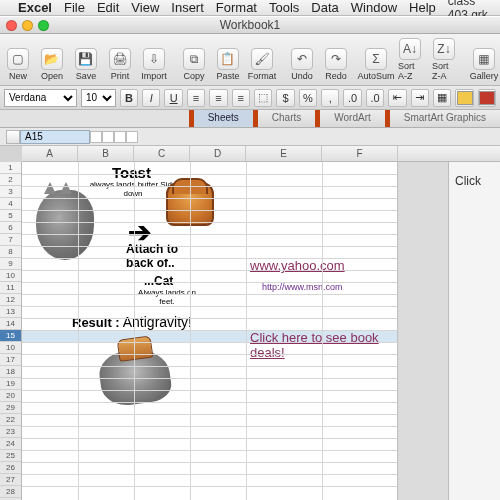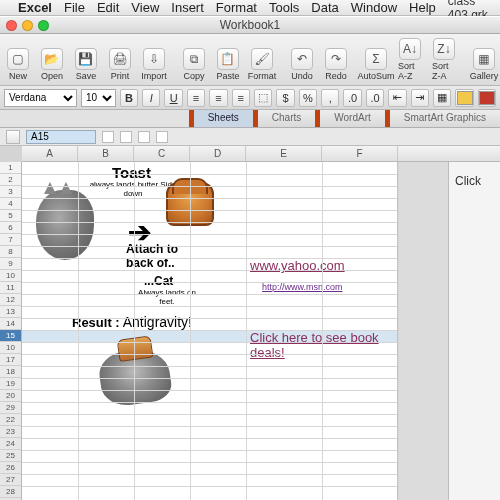--- a/index.html
+++ b/index.html
@@ -29,21 +29,21 @@
   .fbtn { width:20px; height:18px; border:1px solid #bcbcbc; background:linear-gradient(#fff,#e6e6e6); display:flex; align-items:center; justify-content:center; font-size:11px; color:#333; border-radius:2px; }
   .fbtn.bold{font-weight:bold;} .fbtn.ital{font-style:italic;} .fbtn.ul{text-decoration:underline;}
   .swatch { width:16px; height:14px; border:1px solid #999; }
 
   
   .view-tabs { background:#e2e2e2; border-bottom:1px solid #b0b0b0; display:flex; justify-content:flex-end; height:18px; }
   .view-tabs .vtab { font-size:10px; color:#666; padding:2px 14px; border-left:5px solid #c2410c; background:linear-gradient(#ededed,#d9d9d9); }
   .view-tabs .vtab.active { background:#c9d6e6; color:#223; }
 
   
-  .name-row { height:18px; background:#e8e8e8; border-bottom:1px solid #bcbcbc; display:flex; align-items:center; gap:6px; padding:0 6px; }
+  .name-row { height:18px; background:#e8e8e8; border-bottom:1px solid #bcbcbc; display:flex; align-items:center; padding:0 6px; }
   .name-box { width:70px; height:14px; background:#cfe3f5; border:1px solid #9ab; font-size:10px; padding:0 4px; }
   .seg { width:12px; height:12px; border:1px solid #bbb; background:#fff; }
 
   
   .sheet-area { position:relative; display:flex; height:calc(500px - 20px - 18px - 44px - 24px - 18px - 18px - 16px); background:#dcdcdc; }
   .col-headers { display:flex; margin-left:22px; height:16px; background:linear-gradient(#f4f4f4,#e0e0e0); border-bottom:1px solid #b8b8b8; }
   .col-h { border-right:1px solid #c9c9c9; text-align:center; font-size:10px; color:#555; line-height:16px; }
   .row-headers { width:22px; background:linear-gradient(#f4f4f4,#e5e5e5); border-right:1px solid #b8b8b8; }
   .row-h { height:12px; border-bottom:1px solid #cfcfcf; font-size:8px; color:#555; text-align:center; line-height:12px; }
   .row-h.sel { background:#4a7fb5; color:#fff; }
@@ -54,21 +54,21 @@
   .grid .selrow { position:absolute; left:0; right:0; height:12px; background:#b5cfe8; opacity:.55; }
 
   
   .overlay { position:absolute; }
   .toast-title { font-weight:900; font-size:15px; font-family:Arial Black, Arial; }
   .small-text { font-size:8px; line-height:9px; }
   .med-title { font-weight:900; font-size:12px; font-family:Arial Black, Arial; }
   .result-title { font-weight:900; font-size:13px; }
 
   .link { color:#8a2f5e; text-decoration:underline; font-size:13px; }
-  .link2 { color:#6b2b8a; text-decoration:underline; font-size:9px;padding-left:12px; }
+  .link2 { color:#6b2b8a; font-size:9px;padding-left:12px; }
 
   
   .right-panel { position:absolute; right:0; top:0; bottom:0; width:52px; background:#f4f4f4; border-left:1px solid #bcbcbc; }
   .right-panel .click { font-size:12px; color:#333; padding:12px 6px; }
 
   
   .toast-shape { width:48px; height:44px; background: radial-gradient(circle at 50% 35%, #e8a24a 0%, #c9742a 60%, #a4551e 100%); border-radius:12px 12px 8px 8px; border:2px solid #7a3d15; position:relative; }
   .toast-shape:before { content:""; position:absolute; top:-6px; left:4px; right:4px; height:14px; background:#c9742a; border:2px solid #7a3d15; border-bottom:none; border-radius:10px 10px 0 0; }
 
   

